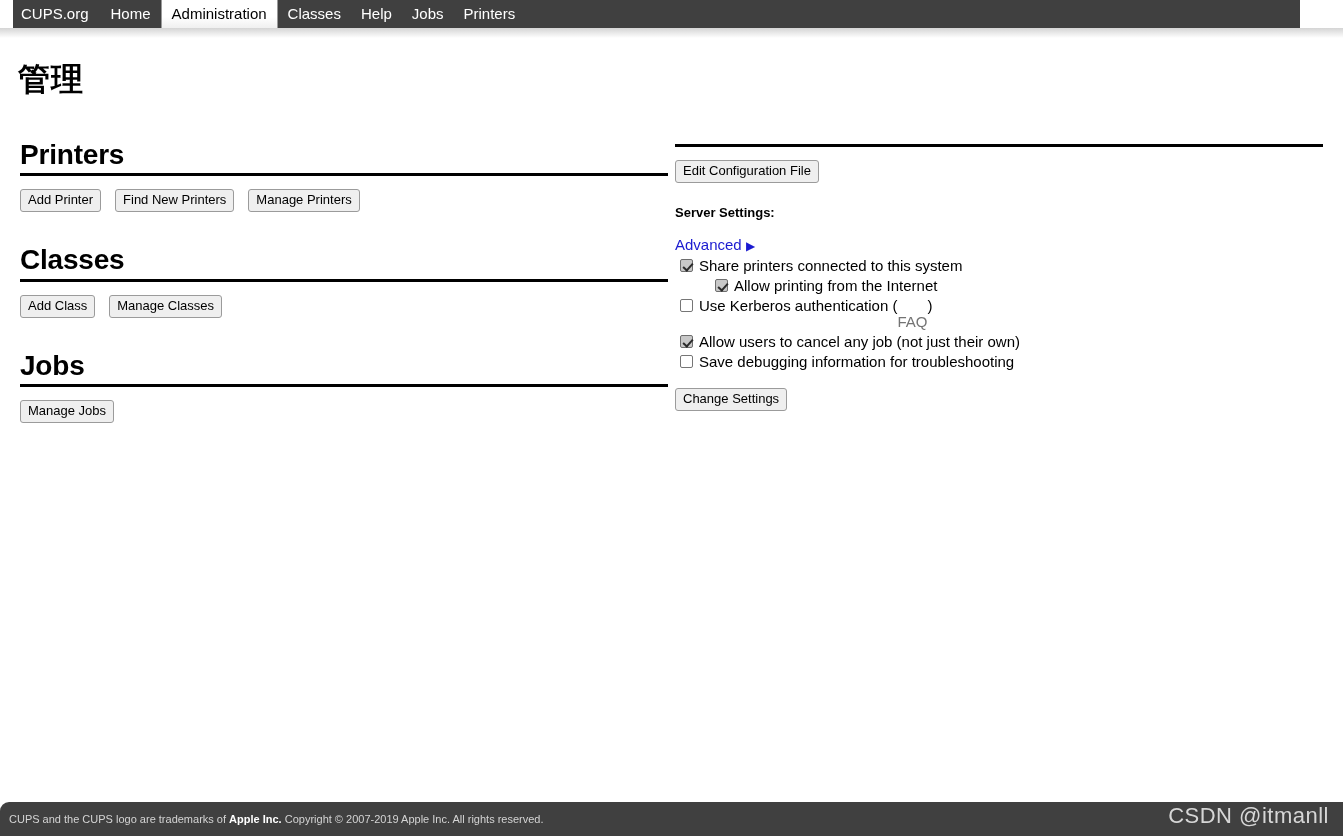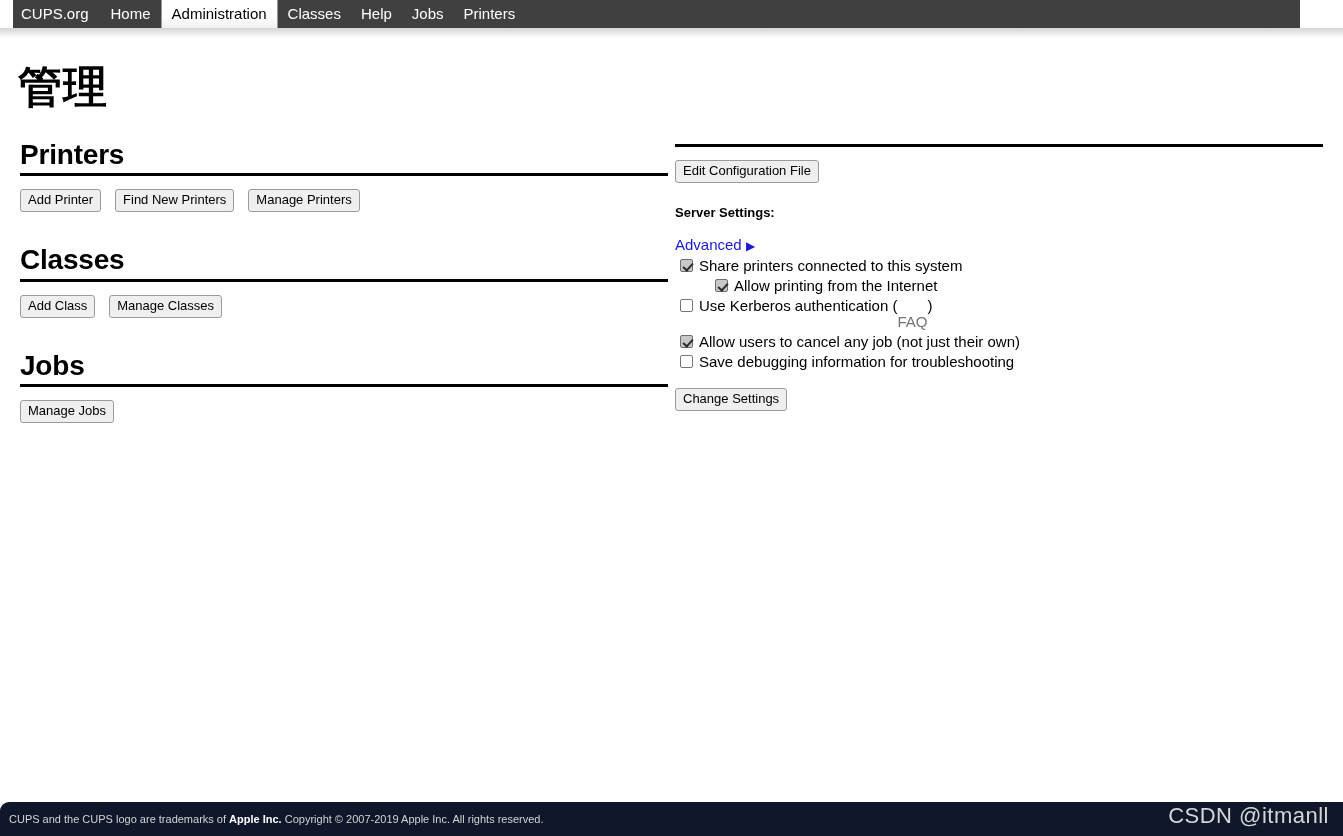--- a/index.html
+++ b/index.html
@@ -42,21 +42,21 @@
     position: absolute; top: 28px; left: 0;
     width: 1343px; height: 10px;
     background: linear-gradient(to bottom, rgba(160,160,160,0.45), rgba(255,255,255,0));
     z-index: 4;
   }
 
   
   #page-title {
     position: absolute;
     left: 18px; top: 58px;
-    font-size: 44px;
+    font-size: 32px;
     font-weight: bold;
     color: #000000;
     letter-spacing: 1px;
   }
 
   .column { position: absolute; top: 140px; }
   #col-left  { left: 20px;  width: 648px; }
   #col-right { left: 675px; width: 648px; }
 
   .section-heading {
@@ -143,21 +143,21 @@
   .setting-label { cursor: default; }
   .inline-link { color: #737373; text-decoration: none; cursor: pointer; margin-top: 16px; }
 
   #change-settings-wrap { margin-top: 16px; margin-left: 0; }
 
   
   #footer {
     position: absolute;
     left: 0; bottom: 0;
     width: 1343px; height: 34px;
-    background: #0f172a;
+    background: #404040;
     border-top-left-radius: 9px;
     display: flex;
     align-items: center;
     z-index: 3;
   }
   #footer-text {
     color: #d4d4d4;
     font-size: 11px;
     padding-left: 9px;
     white-space: nowrap;

